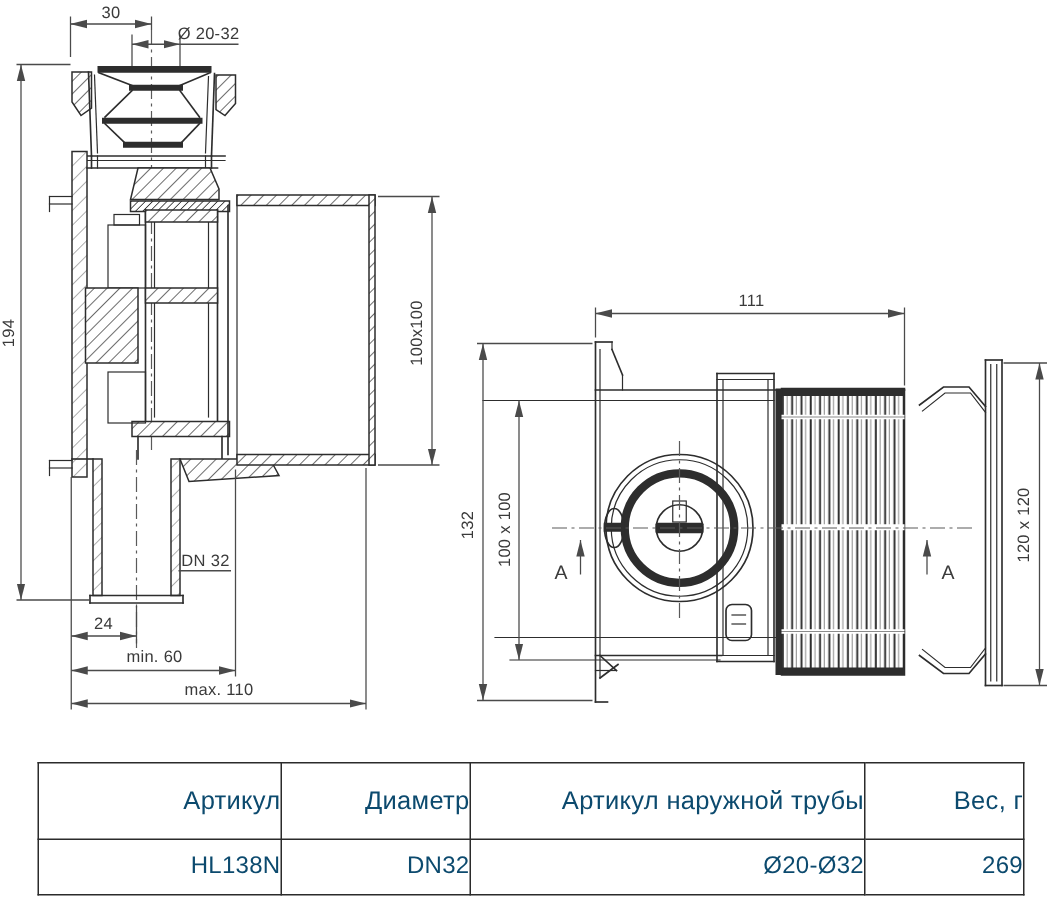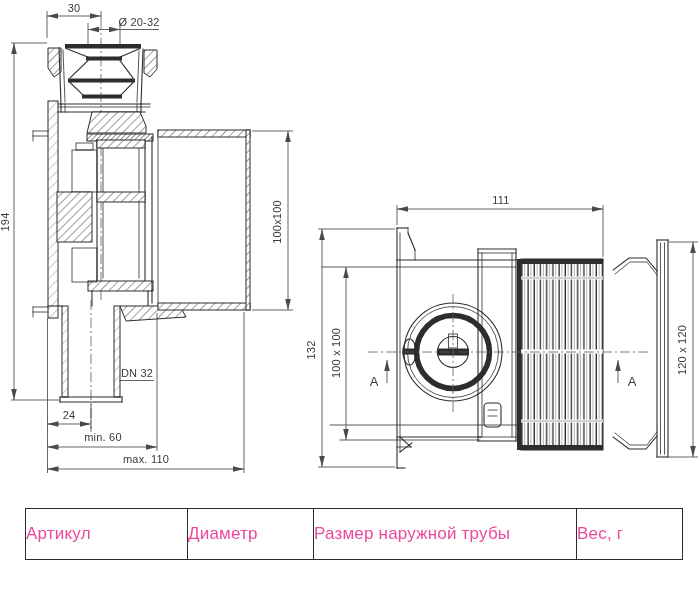--- a/index.html
+++ b/index.html
@@ -7,22 +7,22 @@
   #drawing{position:absolute;left:0;top:0;}
   svg text{font-family:"Liberation Sans","DejaVu Sans",sans-serif;fill:#3a3a3a;}
   .dimtxt{font-size:11px;letter-spacing:0.2px;}
   .sectxt{font-size:13px;}
   .g   {stroke:#2d2d2d;stroke-width:1.1;fill:none;stroke-linecap:square;}
   .g2  {stroke:#2d2d2d;stroke-width:0.8;fill:none;stroke-linecap:square;}
   .dk  {fill:#2d2d2d;stroke:none;}
   .dim {stroke:#4a4a4a;stroke-width:0.85;fill:none;}
   .cl  {stroke:#5a5a5a;stroke-width:0.8;fill:none;stroke-dasharray:10 3 2 3;}
   .spec-table{position:absolute;left:25px;top:508px;border-collapse:collapse;table-layout:fixed;}
-  .spec-table td{border:1.7px solid #2b2b2b;text-align:left;vertical-align:middle;
-     color:#ec4899;font-size:17px;letter-spacing:0.2px;padding:0;}
+  .spec-table td{border:1.7px solid #2b2b2b;text-align:right;vertical-align:middle;
+     color:#0c4a6e;font-size:17px;letter-spacing:0.2px;padding:0;}
   .spec-table .hdr td{height:50px;}
   .spec-table .val td{height:36px;font-size:16px;}
   .c1{width:161px;} .c2{width:125px;} .c3{width:262px;} .c4{width:105px;margin-left:20px;}
 </style>
 </head>
 <body>
 
 <svg id="drawing" width="700" height="506" viewBox="0 0 700 506">
   <defs>
     <pattern id="h" width="6" height="6" patternUnits="userSpaceOnUse" patternTransform="rotate(45)">
@@ -275,17 +275,23 @@
       <text class="sectxt" x="632" y="386" text-anchor="middle">A</text>
     </g>
   </g>
 </svg>
 
 <table class="spec-table">
   <tbody>
     <tr class="hdr">
       <td class="c1">Артикул</td>
       <td class="c2">Диаметр</td>
-      <td class="c3">Размер наружной трубы</td>
+      <td class="c3">Артикул наружной трубы</td>
       <td class="c4">Вес, г</td>
+    </tr>
+    <tr class="val">
+      <td class="c1">HL138N</td>
+      <td class="c2">DN32</td>
+      <td class="c3">Ø20-Ø32</td>
+      <td class="c4">269</td>
     </tr>
   </tbody>
 </table>
 
 </body></html>

